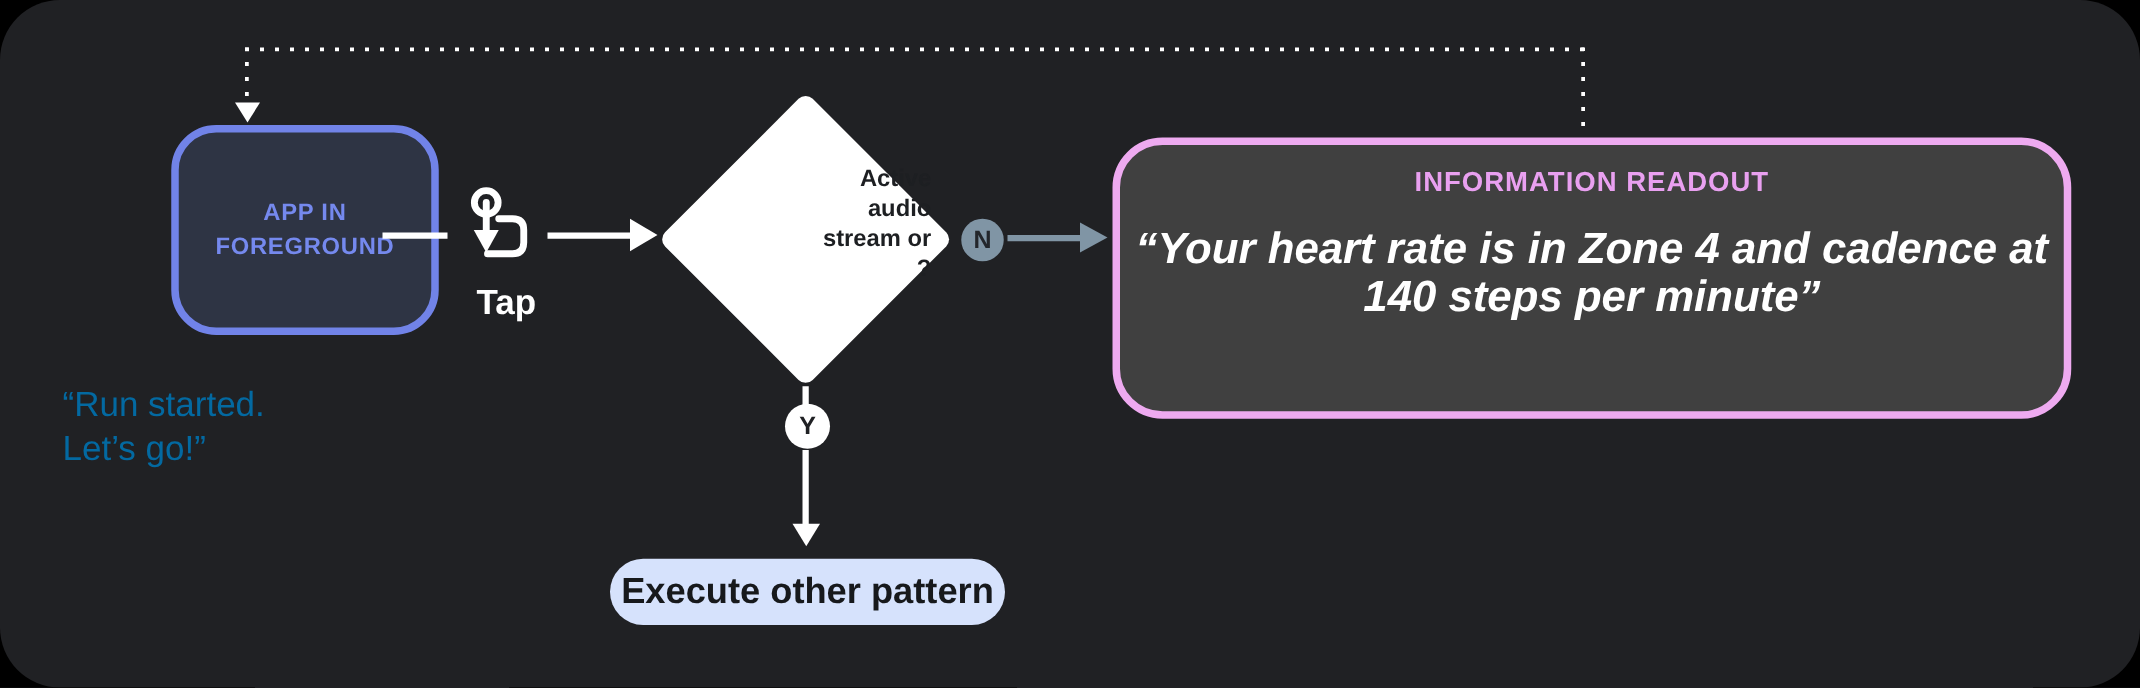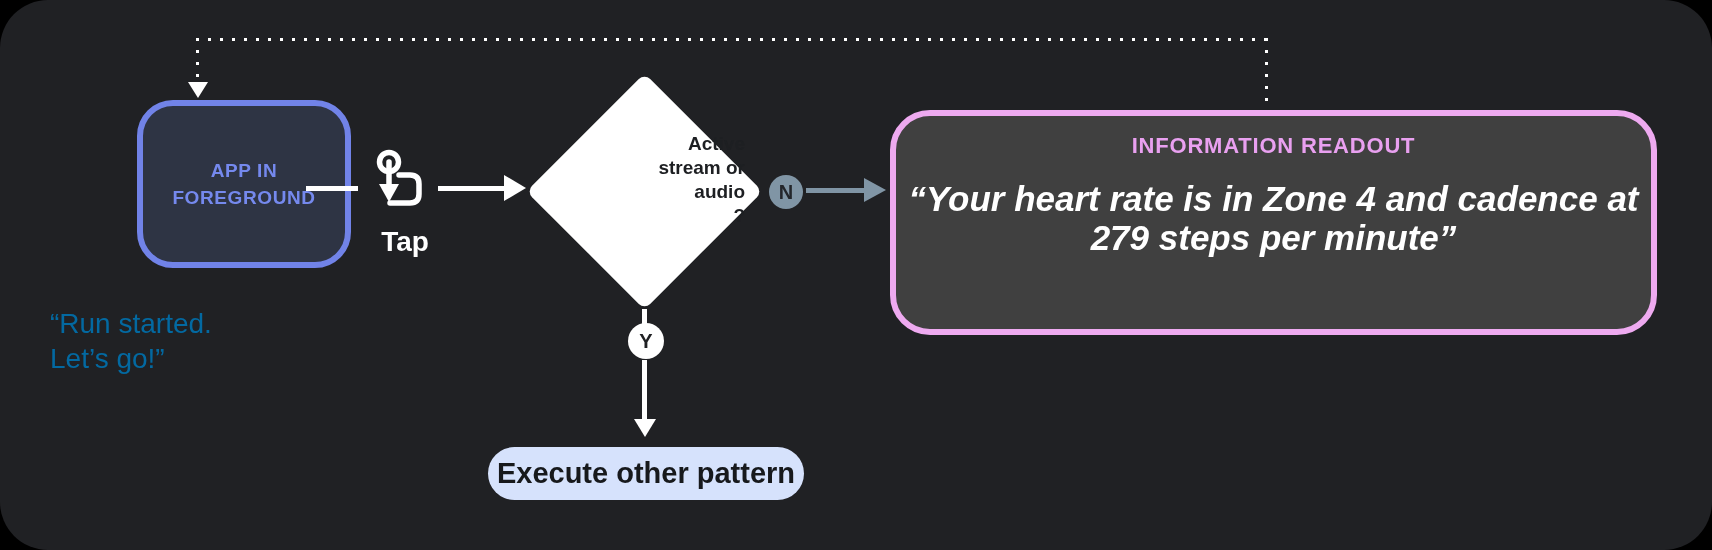--- a/index.html
+++ b/index.html
@@ -152,34 +152,34 @@
     </g>
     <polygon points="31,54 21,36 41,36" fill="#ffffff"></polygon>
   </svg>
   <div class="abs tap-label">Tap</div>
   <div class="abs shaft-w" style="left:438px; top:186px; width:66px;"></div>
   <div class="abs tri" style="left:504px; top:175px; border-top:13.5px solid transparent; border-bottom:13.5px solid transparent; border-left:22px solid #ffffff;"></div>
 
   <div class="abs diamond"></div>
   <div class="abs decision-text">
     <span>Active</span>
+    <span>audio</span>
     <span>stream or</span>
-    <span>audio</span>
     <span>?</span>
   </div>
 
   <div class="abs badge badge-n">N</div>
   <div class="abs shaft-n" style="left:806px; top:188px; width:58px;"></div>
   <div class="abs tri" style="left:864px; top:178px; border-top:12.5px solid transparent; border-bottom:12.5px solid transparent; border-left:22px solid #8095a5;"></div>
 
   <div class="abs readout">
     <div class="title">INFORMATION READOUT</div>
     <div class="quote">
       <span>“Your heart rate is in Zone 4 and cadence at</span><br>
-      <span>279 steps per minute”</span>
+      <span>140 steps per minute”</span>
     </div>
   </div>
 
   <div class="abs shaft-w" style="left:642px; top:309px; width:5px; height:15px;"></div>
   <div class="abs badge badge-y">Y</div>
   <div class="abs shaft-w" style="left:642px; top:360px; width:5px; height:60px;"></div>
   <div class="abs tri" style="left:634px; top:419px; border-left:11px solid transparent; border-right:11px solid transparent; border-top:18px solid #ffffff;"></div>
 
   <div class="abs pill">
     <span>Execute other pattern</span>

